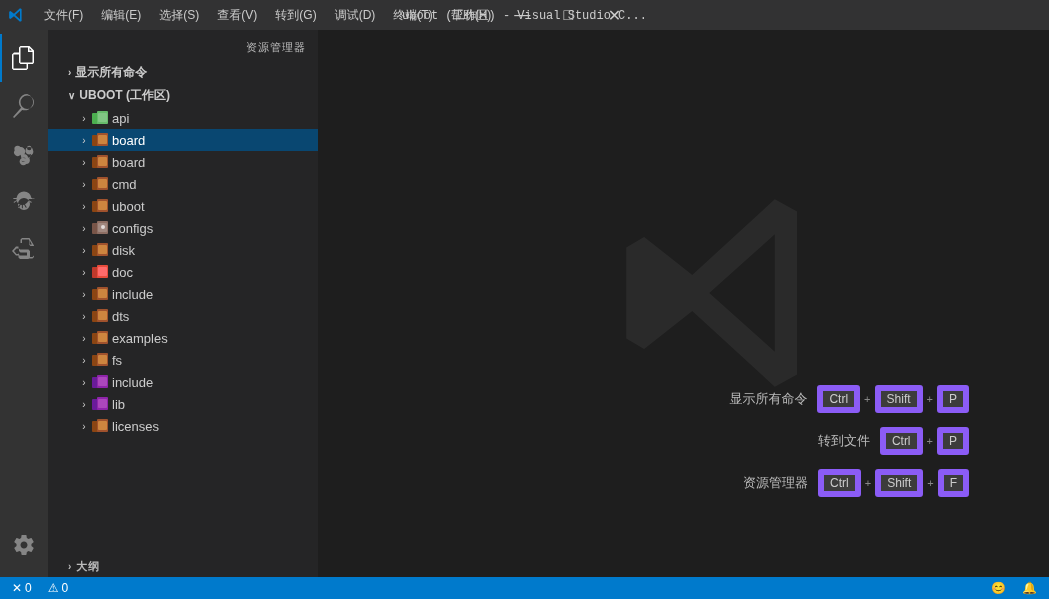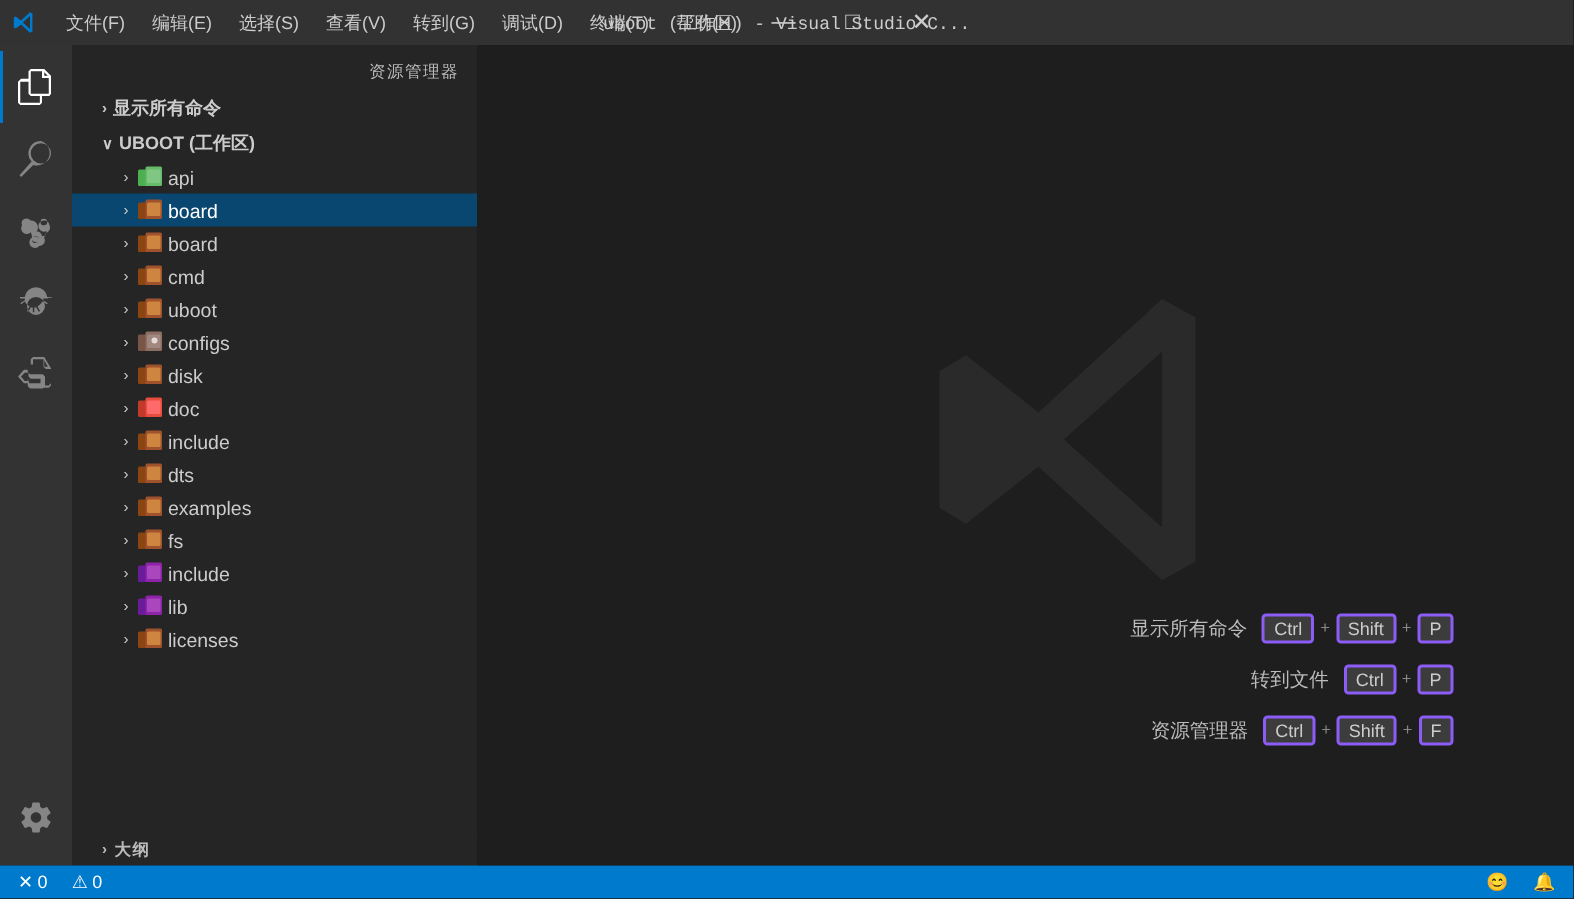--- a/index.html
+++ b/index.html
@@ -238,21 +238,21 @@
       text-align: right;
       min-width: 100px;
     }
     .shortcut-keys {
       display: flex;
       align-items: center;
       gap: 4px;
     }
     .kbd {
       background: #3c3c3c;
-      border: 2px solid #8b5cf6;
+      border: 6px solid #8b5cf6;
       border-radius: 3px;
       padding: 1px 6px;
       font-size: 12px;
       color: #cccccc;
       min-width: 20px;
       text-align: center;
     }
     .kbd-plus {
       color: #888;
       font-size: 11px;

